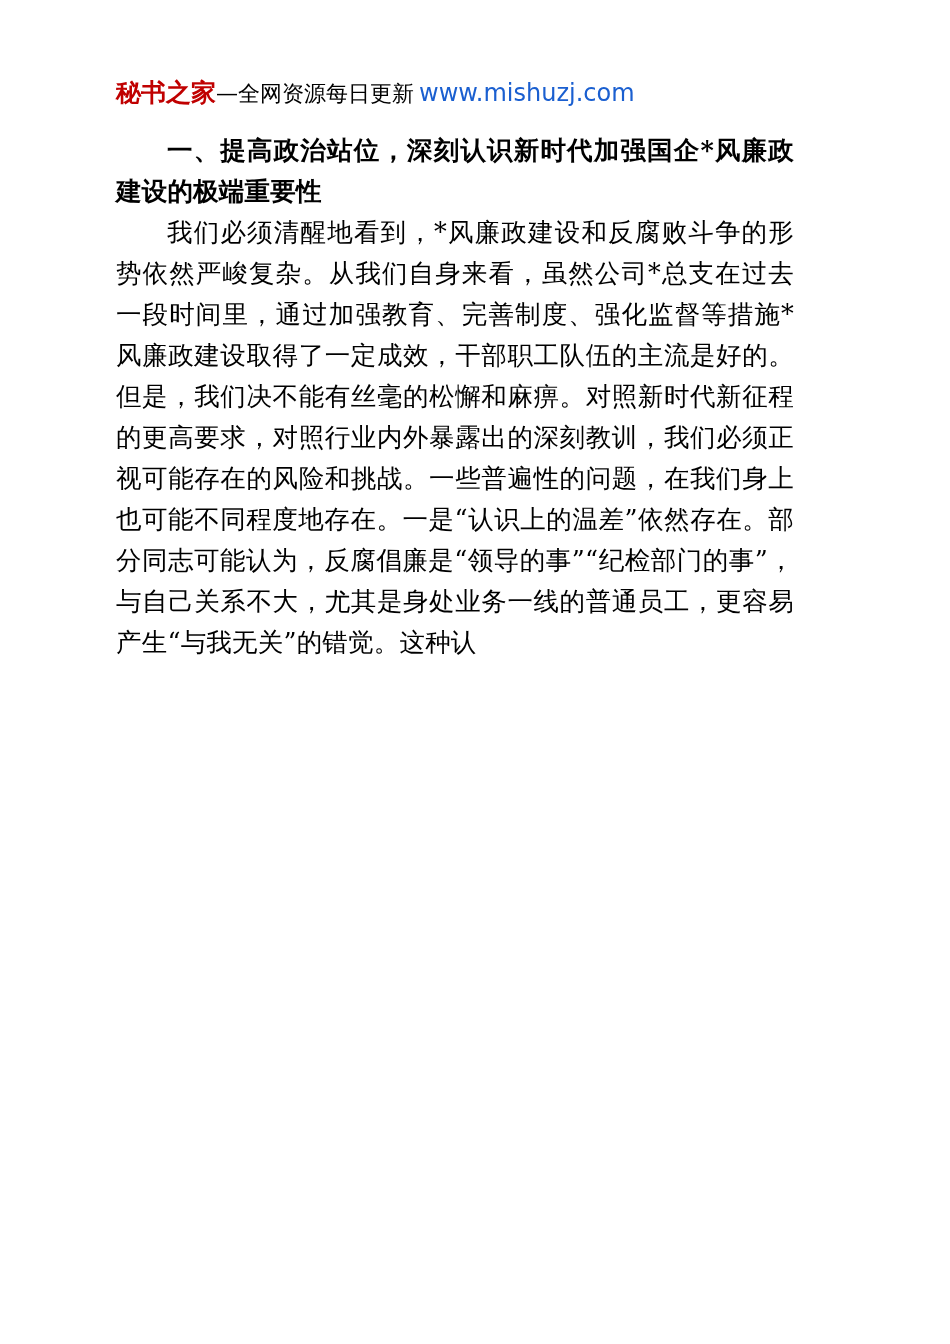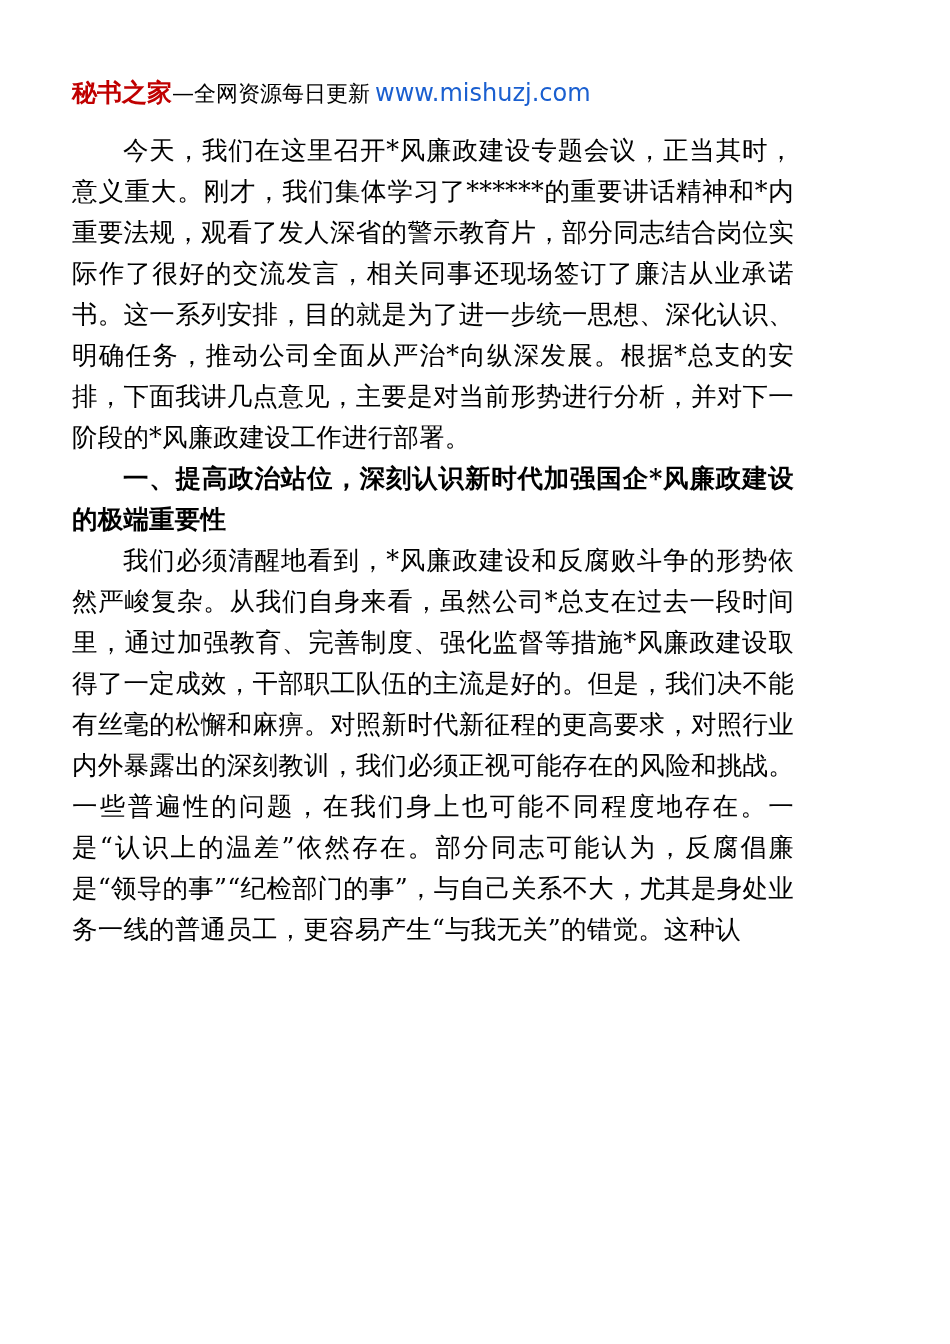--- a/index.html
+++ b/index.html
@@ -12,21 +12,21 @@
     height: 1344px;
     font-family: "DejaVu Sans", sans-serif;
     color: #000000;
     position: relative;
     overflow: hidden;
   }
   .page {
     width: 912px;
     height: 1344px;
     box-sizing: border-box;
-    padding: 78px 118px 40px 72px;
+    padding: 78px 118px 40px 116px;
     position: relative;
   }
   .header {
     margin-bottom: 22px;
     white-space: nowrap;
     line-height: 1.2;
   }
   .header .brand {
     color: #c00000;
     font-family: "DejaVu Serif", serif;
@@ -63,18 +63,17 @@
 </head>
 <body>
 
 <div class="page">
 
   <div class="header">
     <span class="brand">秘书之家</span><span class="tagline">—全网资源每日更新</span> <span class="site">www.mishuzj.com</span>
   </div>
 
   <div class="body-text">
-    <p>今天，我们在这里召开*风廉政建设专题会议，正当其时，意义重大。刚才，我们集体学习了******的重要讲话精神和*内重要法规，观看了发人深省的警示教育片，部分同志结合岗位实际作了很好的交流发言，相关同事还现场签订了廉洁从业承诺书。这一系列安排，目的就是为了进一步统一思想、深化认识、明确任务，推动公司全面从严治*向纵深发展。根据*总支的安排，下面我讲几点意见，主要是对当前形势进行分析，并对下一阶段的*风廉政建设工作进行部署。</p>
     <p class="heading">一、提高政治站位，深刻认识新时代加强国企*风廉政建设的极端重要性</p>
     <p>我们必须清醒地看到，*风廉政建设和反腐败斗争的形势依然严峻复杂。从我们自身来看，虽然公司*总支在过去一段时间里，通过加强教育、完善制度、强化监督等措施*风廉政建设取得了一定成效，干部职工队伍的主流是好的。但是，我们决不能有丝毫的松懈和麻痹。对照新时代新征程的更高要求，对照行业内外暴露出的深刻教训，我们必须正视可能存在的风险和挑战。一些普遍性的问题，在我们身上也可能不同程度地存在。一是“认识上的温差”依然存在。部分同志可能认为，反腐倡廉是“领导的事”“纪检部门的事”，与自己关系不大，尤其是身处业务一线的普通员工，更容易产生“与我无关”的错觉。这种认</p>
   </div>
 
 </div>
 
 </body></html>

